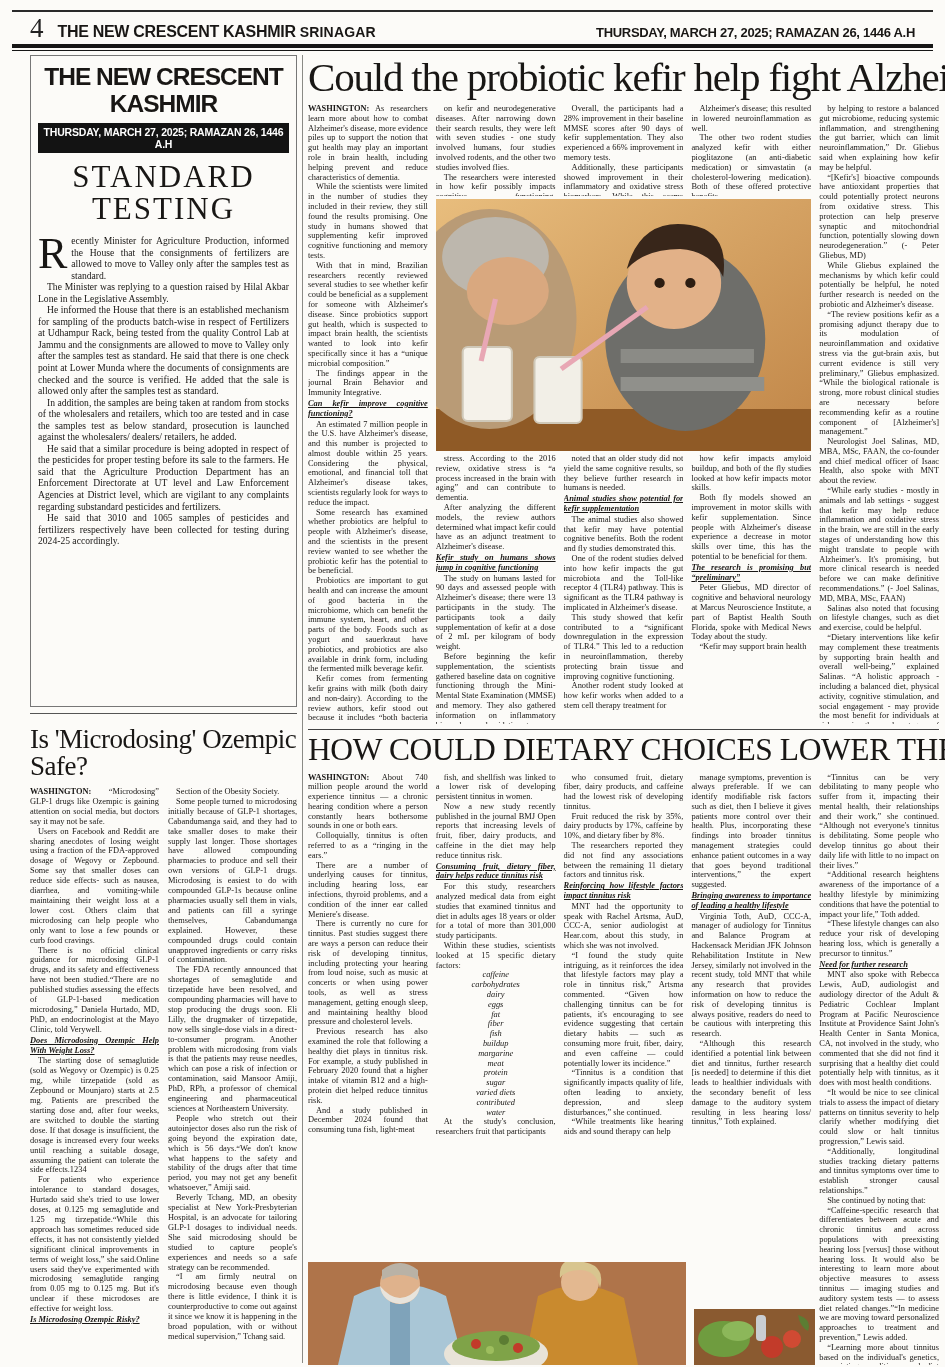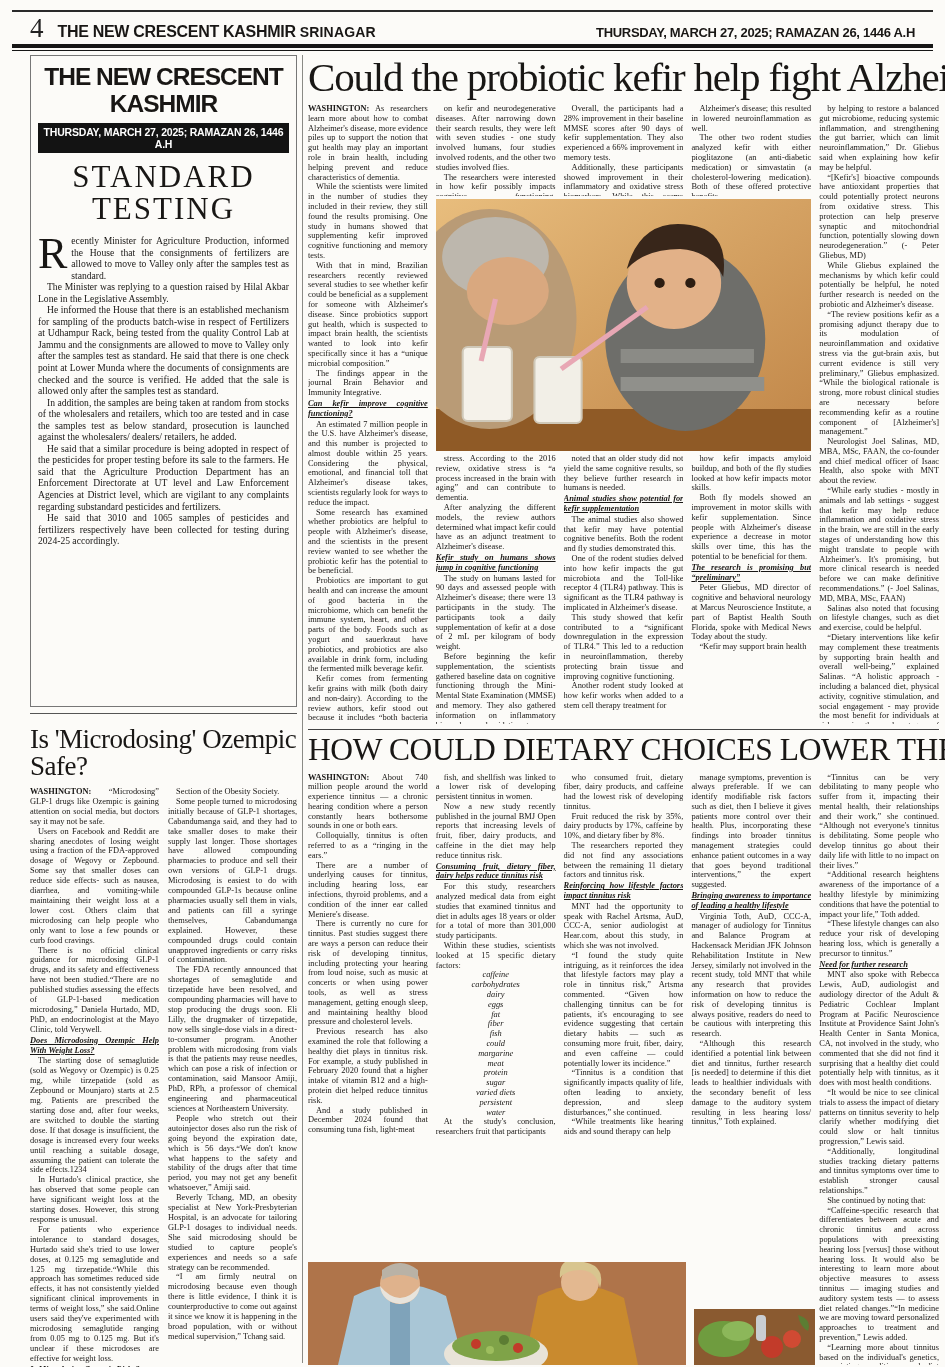--- a/index.html
+++ b/index.html
@@ -99,21 +99,20 @@
 
       <div class="oz-rule"></div>
       <h2 class="oz-title">Is 'Microdosing' Ozempic Safe?</h2>
       <div class="oz-cols">
         <div class="oz-col">
             <p class="para lead-para"><b class="lead">WASHINGTON: </b>“Microdosing” GLP-1 drugs like Ozempic is gaining attention on social media, but doctors say it may not be safe.</p>
             <p class="para">Users on Facebook and Reddit are sharing anecdotes of losing weight using a fraction of the FDA-approved dosage of Wegovy or Zepbound. Some say that smaller doses can reduce side effects- such as nausea, diarrhea, and vomiting-while maintaining their weight loss at a lower cost. Others claim that microdosing can help people who only want to lose a few pounds or curb food cravings.</p>
             <p class="para">There is no official clinical guidance for microdosing GLP-1 drugs, and its safety and effectiveness have not been studied.“There are no published studies assessing the effects of GLP-1-based medication microdosing,” Daniela Hurtado, MD, PhD, an endocrinologist at the Mayo Clinic, told Verywell.</p>
             <p class="subhead">Does Microdosing Ozempic Help With Weight Loss?</p>
             <p class="para">The starting dose of semaglutide (sold as Wegovy or Ozempic) is 0.25 mg, while tirzepatide (sold as Zepbound or Mounjaro) starts at 2.5 mg. Patients are prescribed the starting dose and, after four weeks, are switched to double the starting dose. If that dosage is insufficient, the dosage is increased every four weeks until reaching a suitable dosage, assuming the patient can tolerate the side effects.1234</p>
-            <p class="para">In Hurtado's clinical practice, she has observed that some people can have significant weight loss at the starting doses. However, this strong response is unusual.</p>
             <p class="para">For patients who experience intolerance to standard dosages, Hurtado said she's tried to use lower doses, at 0.125 mg semaglutide and 1.25 mg tirzepatide.“While this approach has sometimes reduced side effects, it has not consistently yielded significant clinical improvements in terms of weight loss,” she said.Online users said they've experimented with microdosing semaglutide ranging from 0.05 mg to 0.125 mg. But it's unclear if these microdoses are effective for weight loss.</p>
             <p class="subhead">Is Microdosing Ozempic Risky?</p>
           </div>
         <div class="oz-col">
             <p class="para">Section of the Obesity Society.</p>
             <p class="para">Some people turned to microdosing initially because of GLP-1 shortages, Cabandumanga said, and they had to take smaller doses to make their supply last longer. Those shortages have allowed compounding pharmacies to produce and sell their own versions of GLP-1 drugs. Microdosing is easiest to do with compounded GLP-1s because online pharmacies usually sell them in vials, and patients can fill a syringe themselves, Cabandumanga explained. However, these compounded drugs could contain unapproved ingredients or carry risks of contamination.</p>
             <p class="para">The FDA recently announced that shortages of semaglutide and tirzepatide have been resolved, and compounding pharmacies will have to stop producing the drugs soon. Eli Lilly, the drugmaker of tirzepatide, now sells single-dose vials in a direct-to-consumer program. Another problem with microdosing from vials is that the patients may reuse needles, which can pose a risk of infection or contamination, said Mansoor Amiji, PhD, RPh, a professor of chemical engineering and pharmaceutical sciences at Northeastern University.</p>
             <p class="para">People who stretch out their autoinjector doses also run the risk of going beyond the expiration date, which is 56 days.“We don't know what happens to the safety and stability of the drugs after that time period, you may not get any benefit whatsoever,” Amiji said.</p>
             <p class="para">Beverly Tchang, MD, an obesity specialist at New York-Presbyterian Hospital, is an advocate for tailoring GLP-1 dosages to individual needs. She said microdosing should be studied to capture people's experiences and needs so a safe strategy can be recommended.</p>
             <p class="para">“I am firmly neutral on microdosing because even though there is little evidence, I think it is counterproductive to come out against it since we know it is happening in the broad population, with or without medical supervision,” Tchang said.</p>
@@ -231,27 +230,27 @@
               <p class="subhead">Consuming fruit, dietary fiber, dairy helps reduce tinnitus risk</p>
               <p class="para">For this study, researchers analyzed medical data from eight studies that examined tinnitus and diet in adults ages 18 years or older for a total of more than 301,000 study participants.</p>
               <p class="para">Within these studies, scientists looked at 15 specific dietary factors:</p>
               <p class="citem">caffeine</p>
               <p class="citem">carbohydrates</p>
               <p class="citem">dairy</p>
               <p class="citem">eggs</p>
               <p class="citem">fat</p>
               <p class="citem">fiber</p>
               <p class="citem">fish</p>
-              <p class="citem">could</p>
+              <p class="citem">buildup</p>
               <p class="citem">margarine</p>
               <p class="citem">meat</p>
               <p class="citem">protein</p>
               <p class="citem">sugar</p>
               <p class="citem">varied diets</p>
-              <p class="citem">persistent</p>
+              <p class="citem">contributed</p>
               <p class="citem">water</p>
               <p class="para">At the study's conclusion, researchers fruit that participants</p>
             </div>
           <div class="tcol">
               <p class="para">who consumed fruit, dietary fiber, dairy products, and caffeine had the lowest risk of developing tinnitus.</p>
               <p class="para">Fruit reduced the risk by 35%, dairy products by 17%, caffeine by 10%, and dietary fiber by 8%.</p>
               <p class="para">The researchers reported they did not find any associations between the remaining 11 dietary factors and tinnitus risk.</p>
               <p class="subhead">Reinforcing how lifestyle factors impact tinnitus risk</p>
               <p class="para">MNT had the opportunity to speak with Rachel Artsma, AuD, CCC-A, senior audiologist at Hear.com, about this study, in which she was not involved.</p>
               <p class="para">“I found the study quite intriguing, as it reinforces the idea that lifestyle factors may play a role in tinnitus risk,” Artsma commented. “Given how challenging tinnitus can be for patients, it's encouraging to see evidence suggesting that certain dietary habits — such as consuming more fruit, fiber, dairy, and even caffeine — could potentially lower its incidence.”</p>

